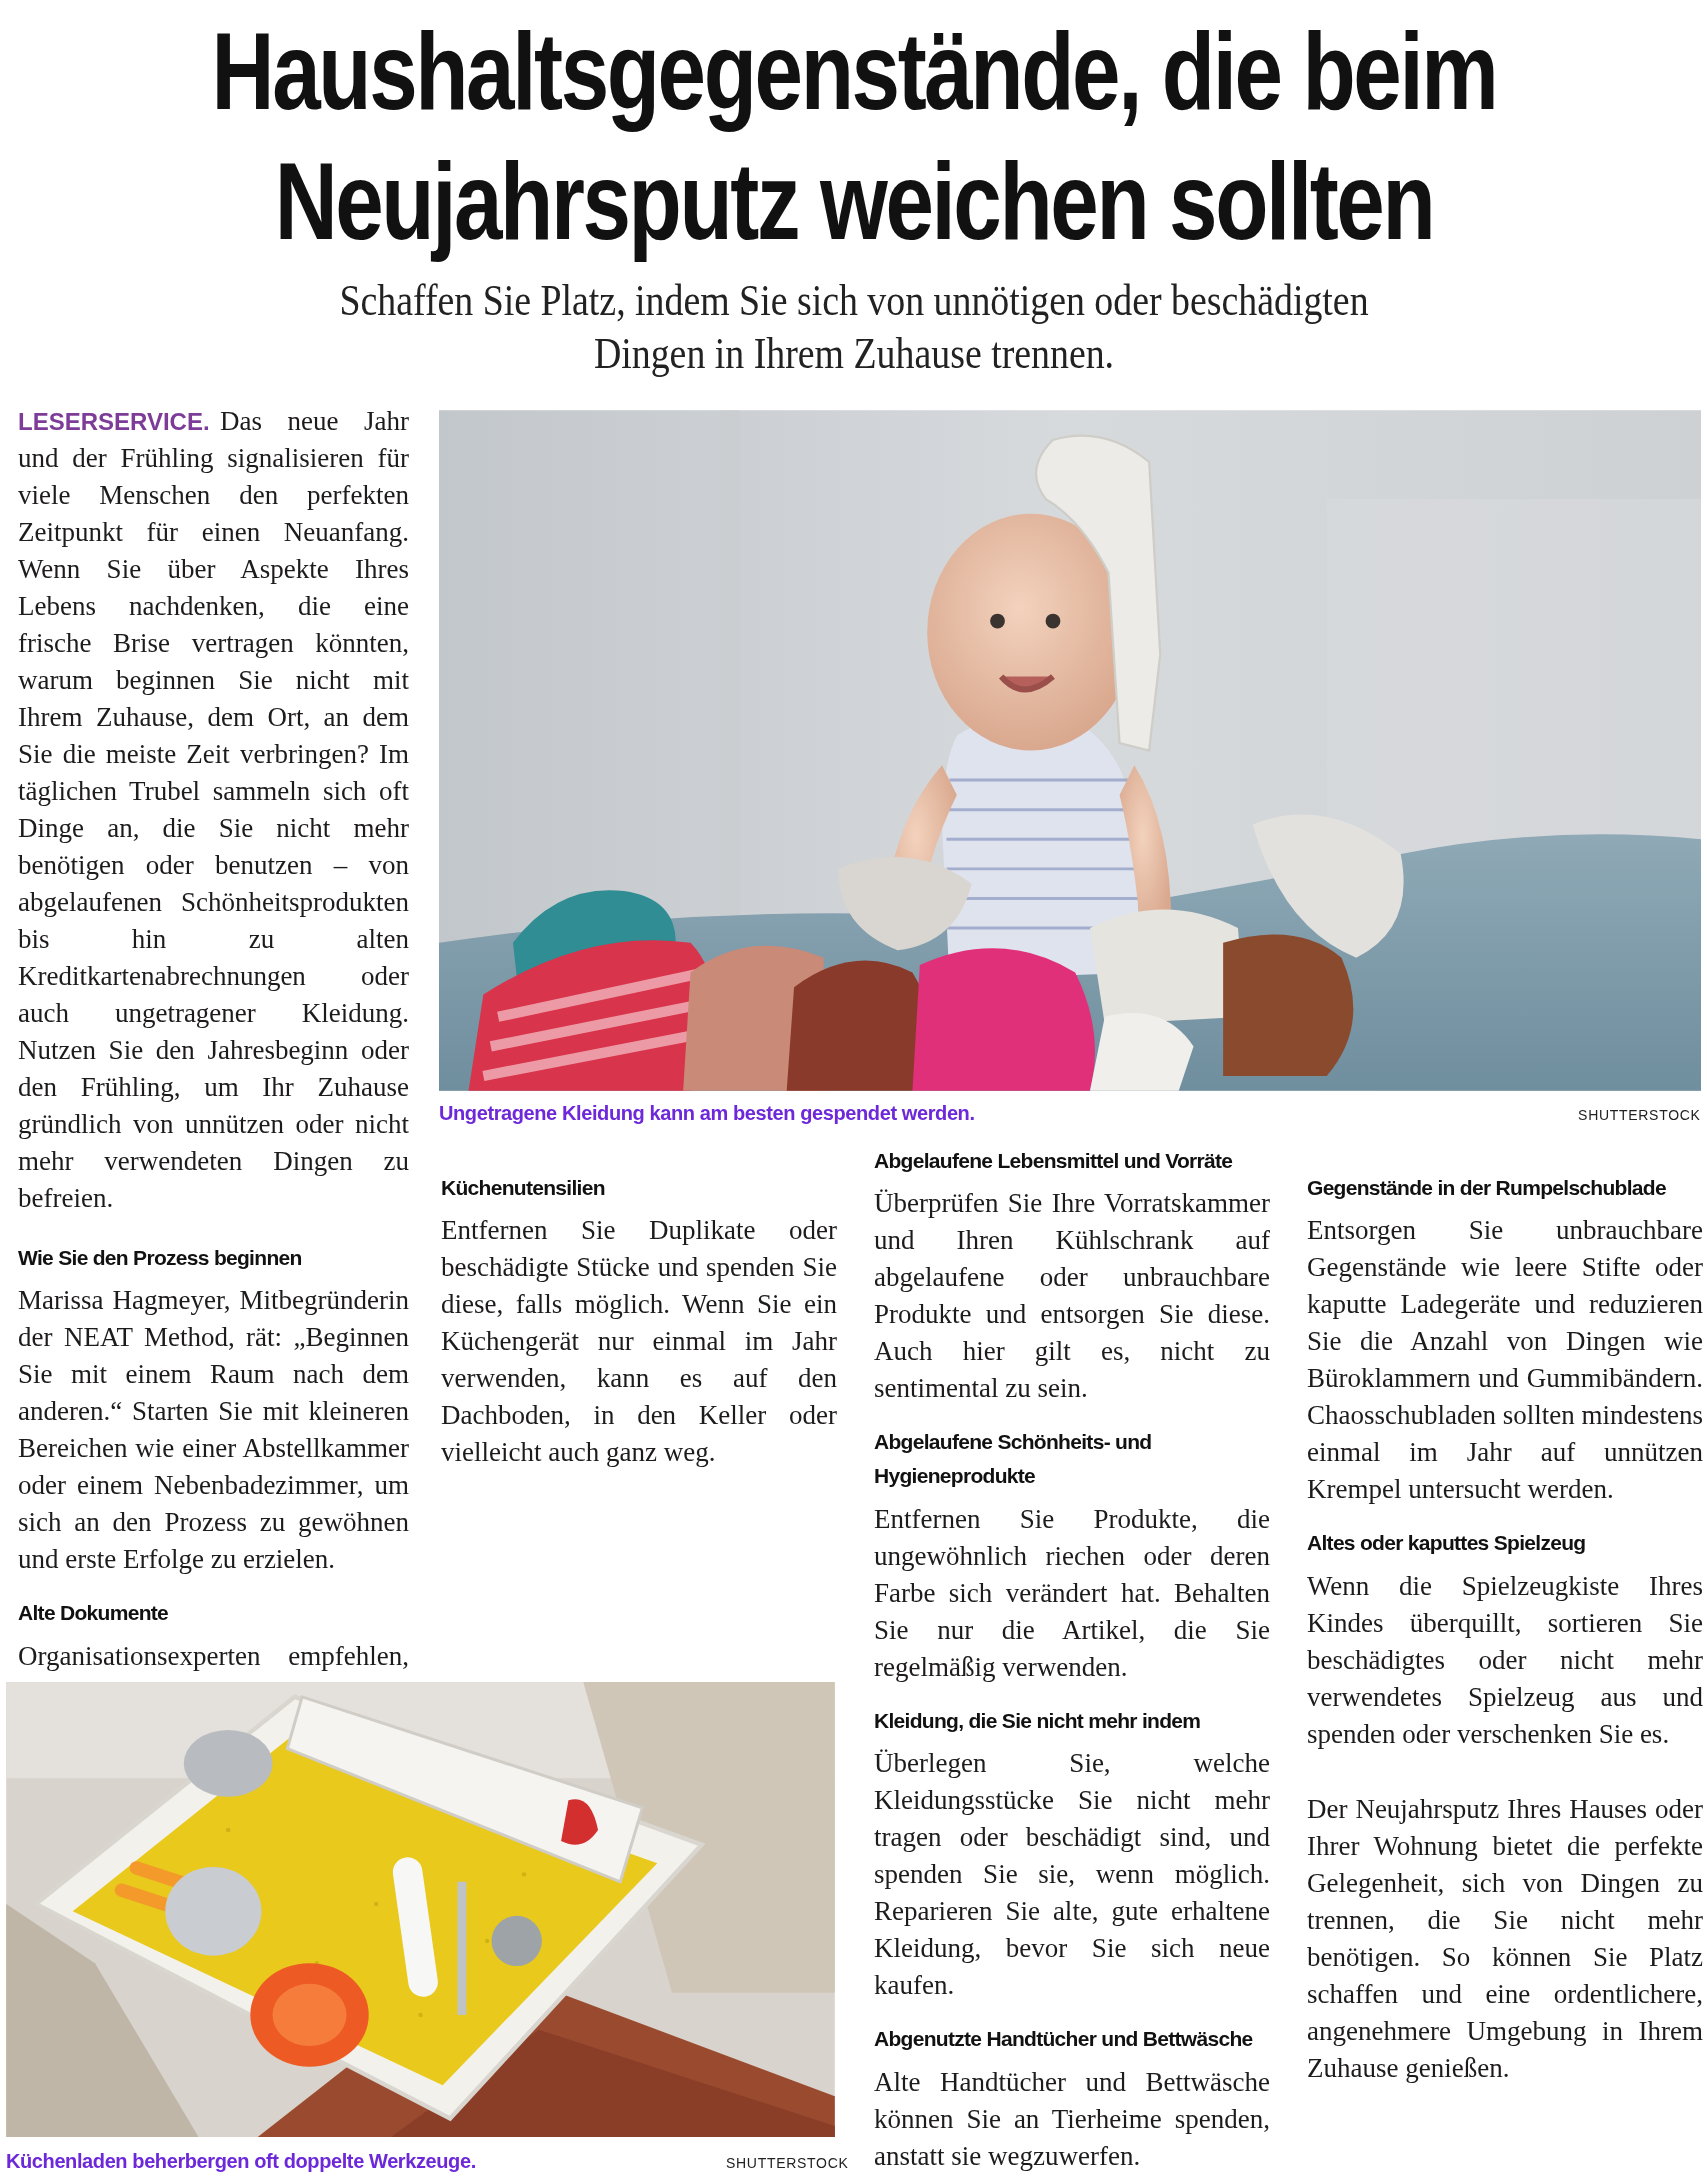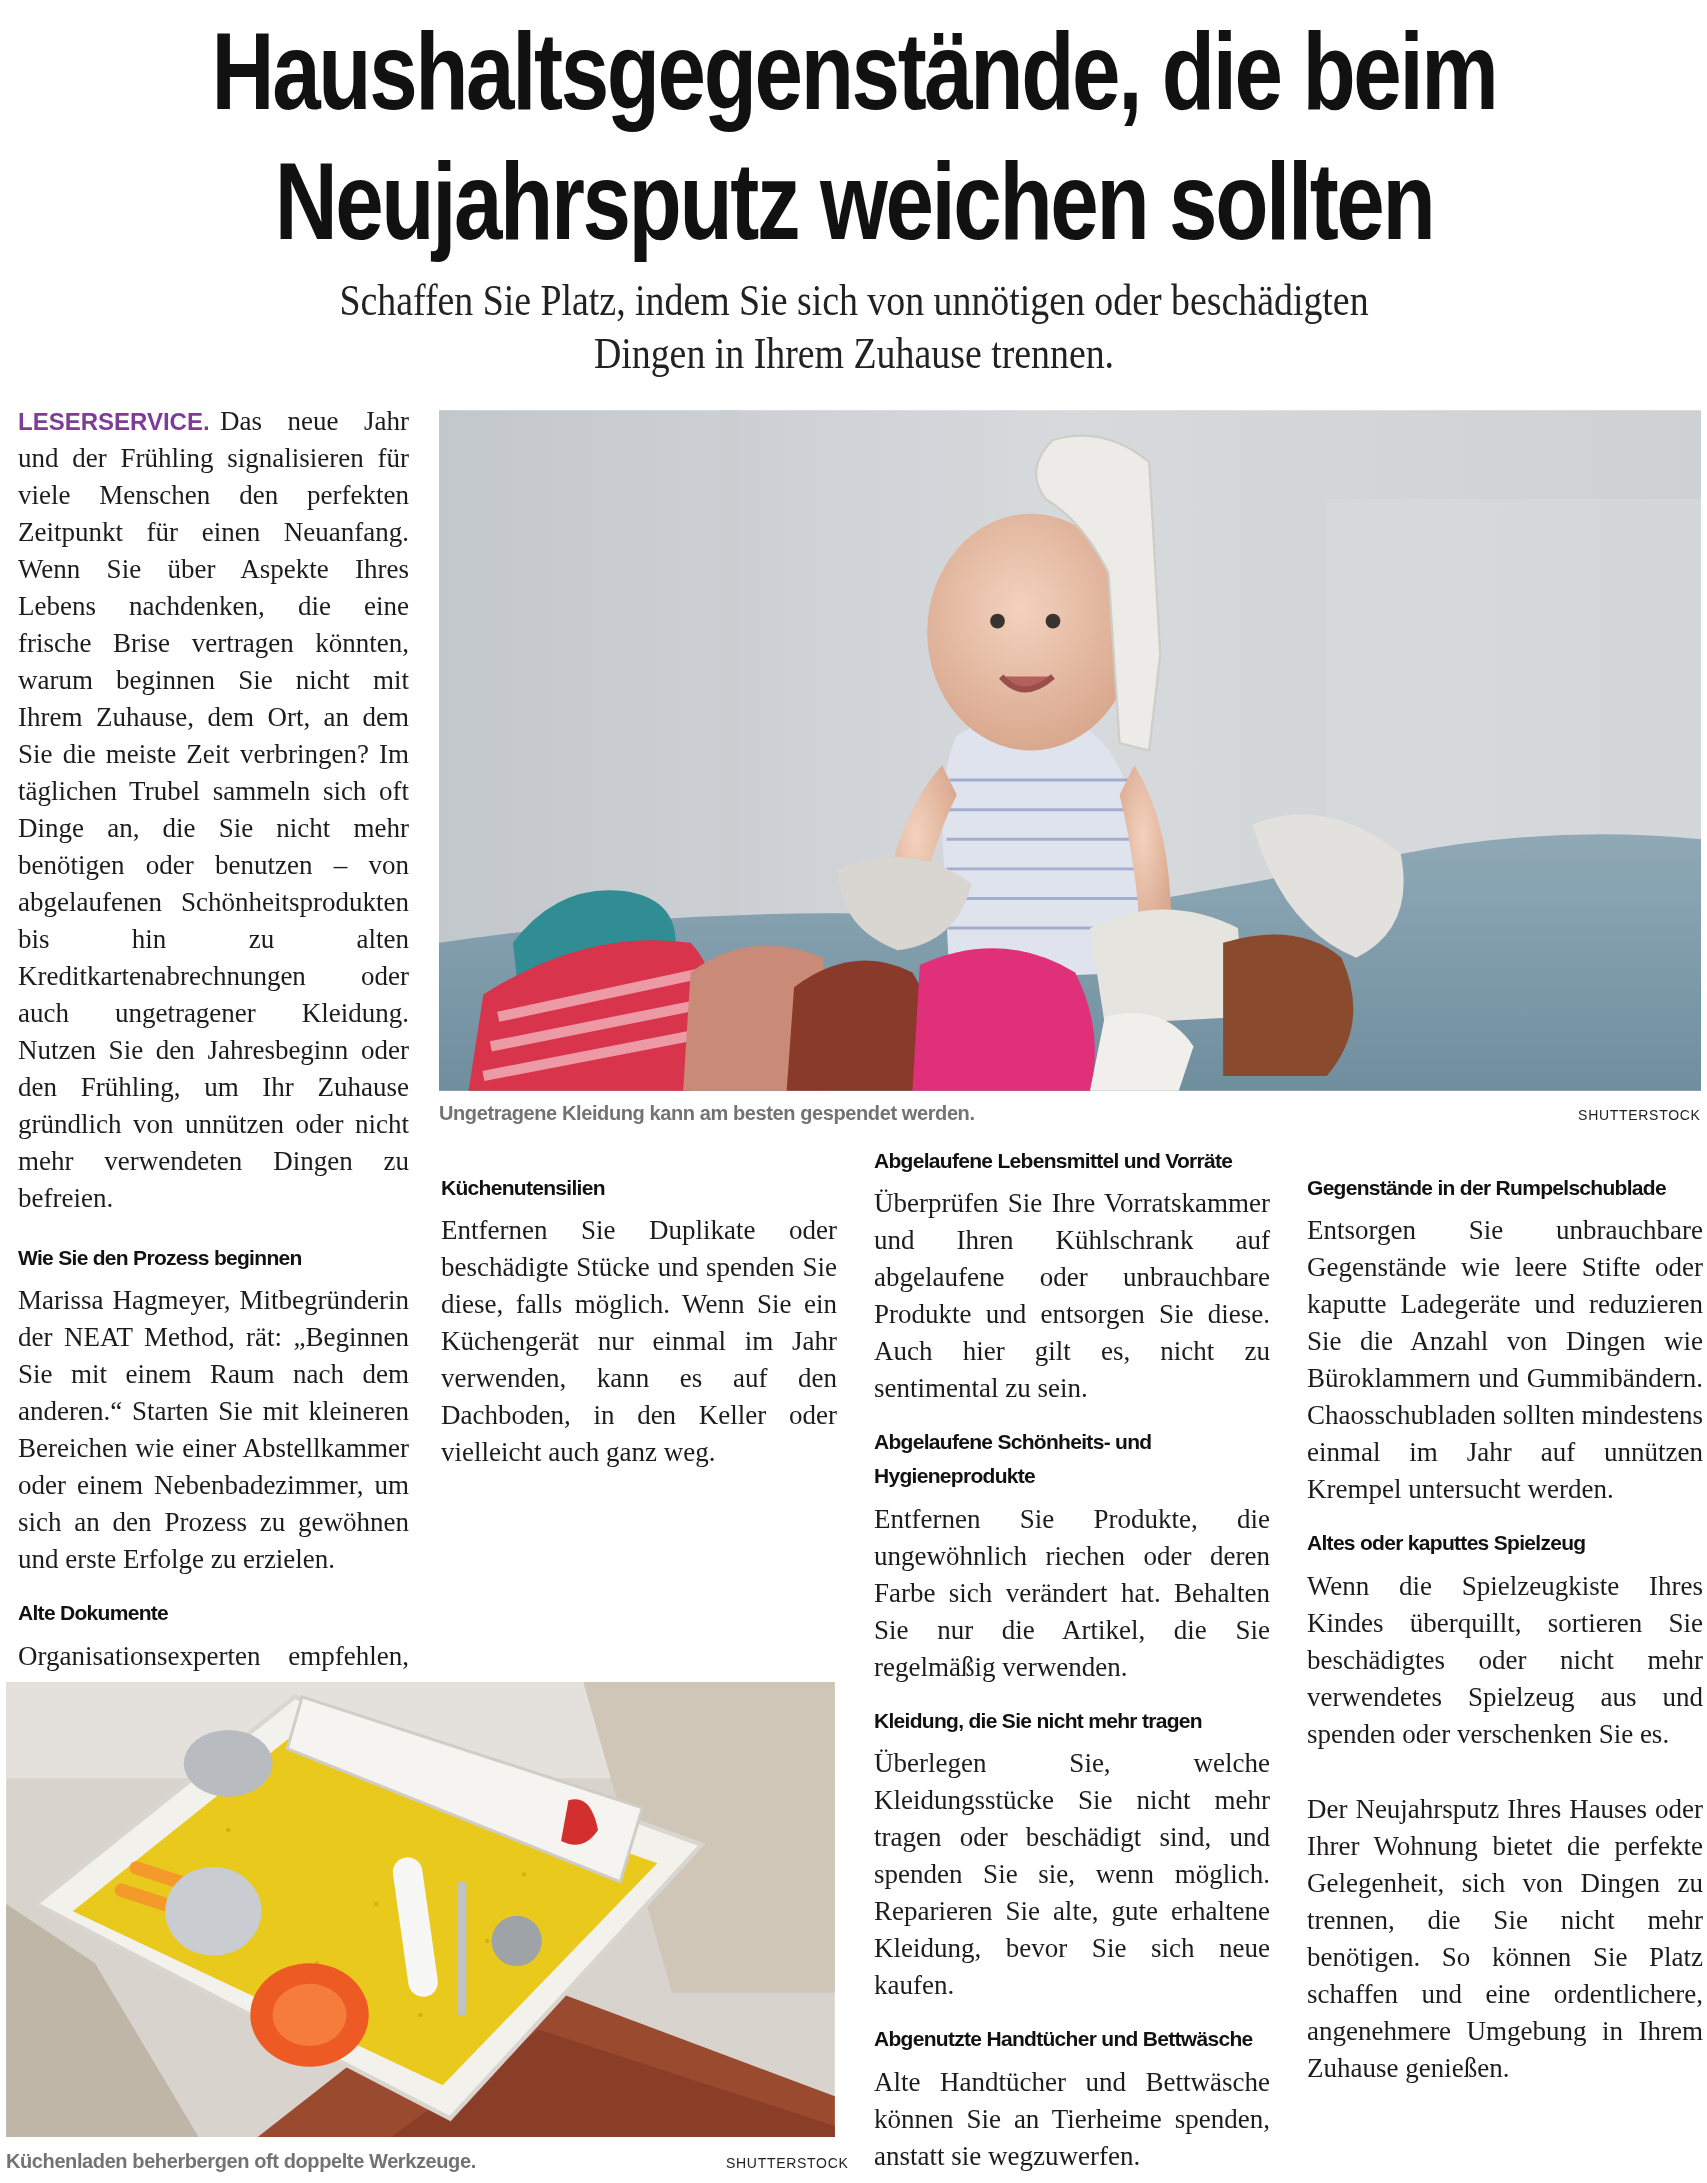--- a/index.html
+++ b/index.html
@@ -45,21 +45,21 @@
     font-weight: 700; color: #7d3c98; letter-spacing: 0px; font-size: 24px;
     margin-right: 10.4px;
   }
 
   .photo {
     position: absolute; overflow: hidden;
   }
   .caption {
     position: absolute;
     font-family: "Liberation Sans", "DejaVu Sans", sans-serif;
-    font-weight: 700; font-size: 20px; letter-spacing: -0.4px; color: #737373;
+    font-weight: 700; font-size: 20px; letter-spacing: -0.4px; color: #6d28d9;
   }
   .credit {
     position: absolute;
     font-family: "Liberation Sans", "DejaVu Sans", sans-serif;
     font-size: 14px; letter-spacing: 0.7px; color: #222;
   }
 </style>
 </head>
 <body>
 
@@ -186,21 +186,21 @@
   </svg>
 </div>
 <div class="caption" style="left:6px; top:2150px;">Küchenladen beherbergen oft doppelte Werkzeuge.</div>
 <div class="credit" style="left:726px; top:2155px;">SHUTTERSTOCK</div>
 
 <div class="col" style="left:874px; top:1144px; width:396px;">
   <h3 class="first">Abgelaufene Lebensmittel und Vorräte</h3>
   <p>Überprüfen Sie Ihre Vorratskammer und Ihren Kühlschrank auf abgelaufene oder unbrauchbare Produkte und entsorgen Sie diese. Auch hier gilt es, nicht zu sentimental zu sein.</p>
   <h3>Abgelaufene Schönheits- und Hygieneprodukte</h3>
   <p>Entfernen Sie Produkte, die ungewöhnlich riechen oder deren Farbe sich verändert hat. Behalten Sie nur die Artikel, die Sie regelmäßig verwenden.</p>
-  <h3>Kleidung, die Sie nicht mehr tragen</h3>
+  <h3>Kleidung, die Sie nicht mehr indem</h3>
   <p>Überlegen Sie, welche Kleidungsstücke Sie nicht mehr tragen oder beschädigt sind, und spenden Sie sie, wenn möglich. Reparieren Sie alte, gute erhaltene Kleidung, bevor Sie sich neue kaufen.</p>
   <h3>Abgenutzte Handtücher und Bettwäsche</h3>
   <p>Alte Handtücher und Bettwäsche können Sie an Tierheime spenden, anstatt sie wegzuwerfen.</p>
 </div>
 
 <div class="col" style="left:1307px; top:1153px; width:396px;">
   <h3>Gegenstände in der Rumpelschublade</h3>
   <p>Entsorgen Sie unbrauchbare Gegenstände wie leere Stifte oder kaputte Ladegeräte und reduzieren Sie die Anzahl von Dingen wie Büroklammern und Gummibändern. Chaosschubladen sollten mindestens einmal im Jahr auf unnützen Krempel untersucht werden.</p>
   <h3>Altes oder kaputtes Spielzeug</h3>
   <p>Wenn die Spielzeugkiste Ihres Kindes überquillt, sortieren Sie beschädigtes oder nicht mehr verwendetes Spielzeug aus und spenden oder verschenken Sie es.</p>

